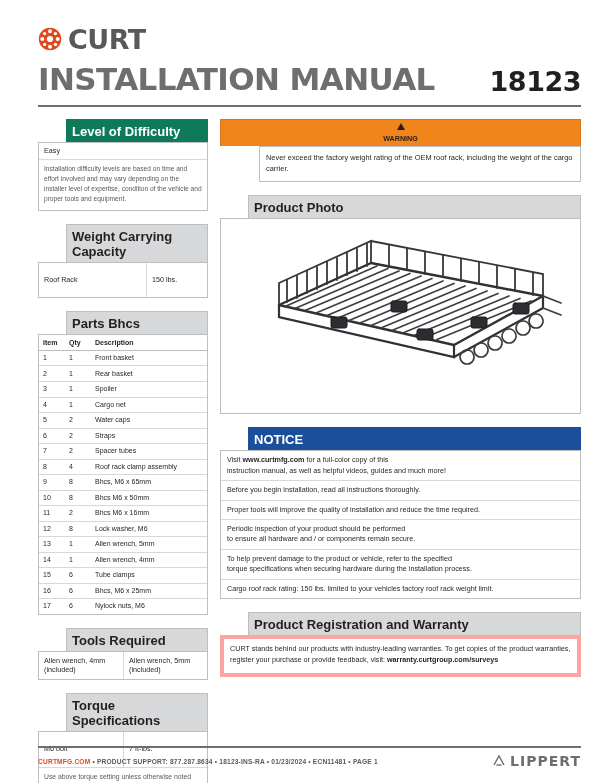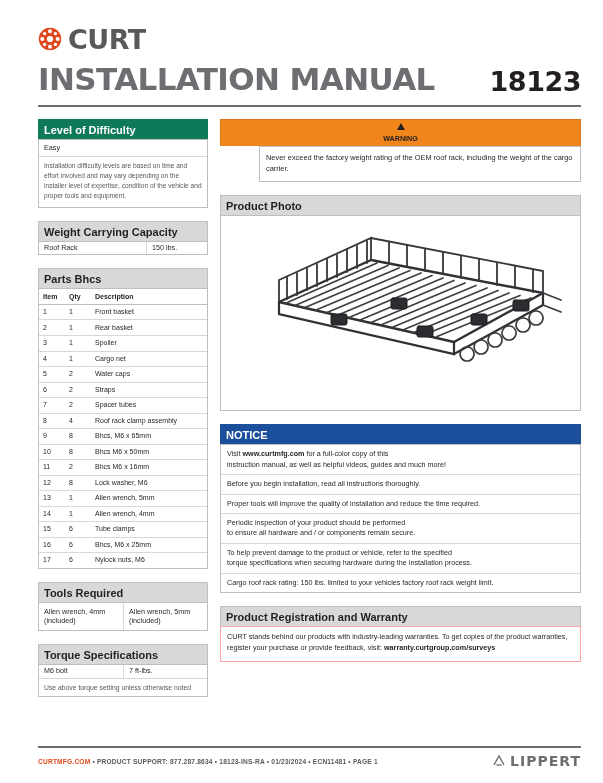--- a/index.html
+++ b/index.html
@@ -75,27 +75,28 @@
     display: flex;
     gap: 12px;
     margin-top: 12px;
   }
   .col-left { width: 170px; flex: none; }
   .col-right { flex: 1; }
 
   
   .panel { margin-bottom: 13px; }
   .panel-head {
-    font-size: 11px;
+    font-size: 13px;
     font-weight: bold;
     padding: 4px 5px 3px 5px;
     color: #231f20;
     background: #d7d8da;
     border: 1px solid #bcbec0;
     border-bottom: none;
+    margin-left: 28px;
   }
   .panel-head.green {
     background: #0f7a5a;
     color: #ffffff;
     border-color: #0f7a5a;
   }
   .panel-head.blue {
     background: #1b4f9c;
     color: #ffffff;
     border-color: #1b4f9c;
@@ -103,21 +104,21 @@
   .panel-body {
     border: 1px solid #bcbec0;
     font-size: 7.2px;
     line-height: 1.45;
   }
   .panel-body .row {
     display: flex;
     border-bottom: 1px solid #d7d8da;
   }
   .panel-body .row:last-child { border-bottom: none; }
-  .cell { padding: 1px 5px; }
+  .cell { padding: 12px 5px; }
 
   .difficulty-val {
     padding: 3px 5px;
     border-bottom: 1px solid #d7d8da;
     font-size: 7.2px;
   }
   .difficulty-note {
     padding: 4px 5px 6px 5px;
     font-size: 6.6px;
     line-height: 1.5;
@@ -197,21 +198,21 @@
   }
   .notice-body .n {
     padding: 4px 6px;
     border-bottom: 1px solid #d7d8da;
     line-height: 1.45;
   }
   .notice-body .n:last-child { border-bottom: none; }
 
   
   .reg-body {
-    border: 1px solid #fca5a5;
+    border: 4px solid #fca5a5;
     padding: 5px 6px 7px 6px;
     font-size: 7.2px;
     line-height: 1.5;
   }
   b.link { font-weight: bold; }
 
   
   .footer {
     position: absolute;
     left: 30px; right: 30px;

